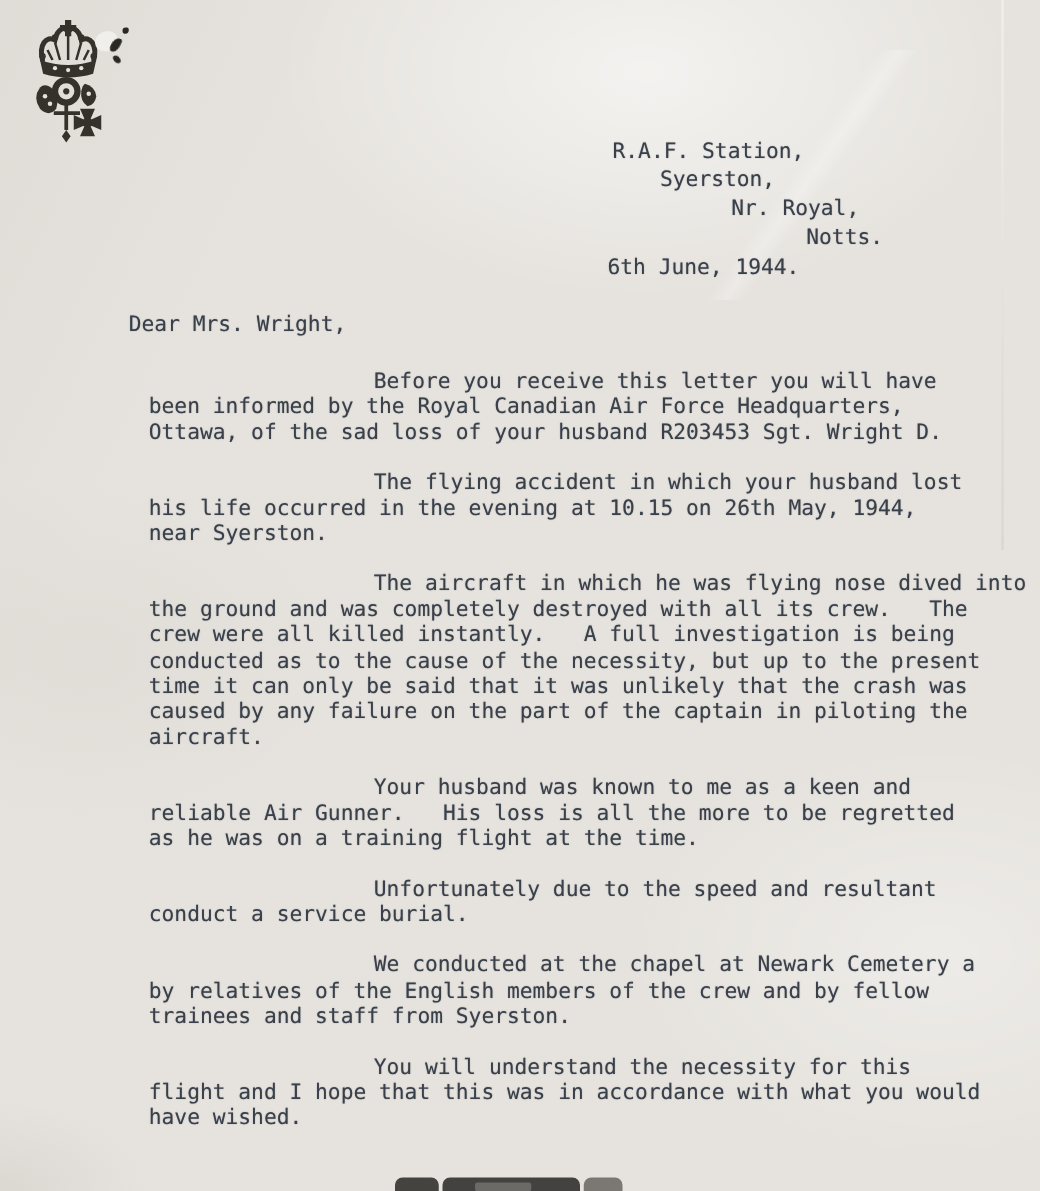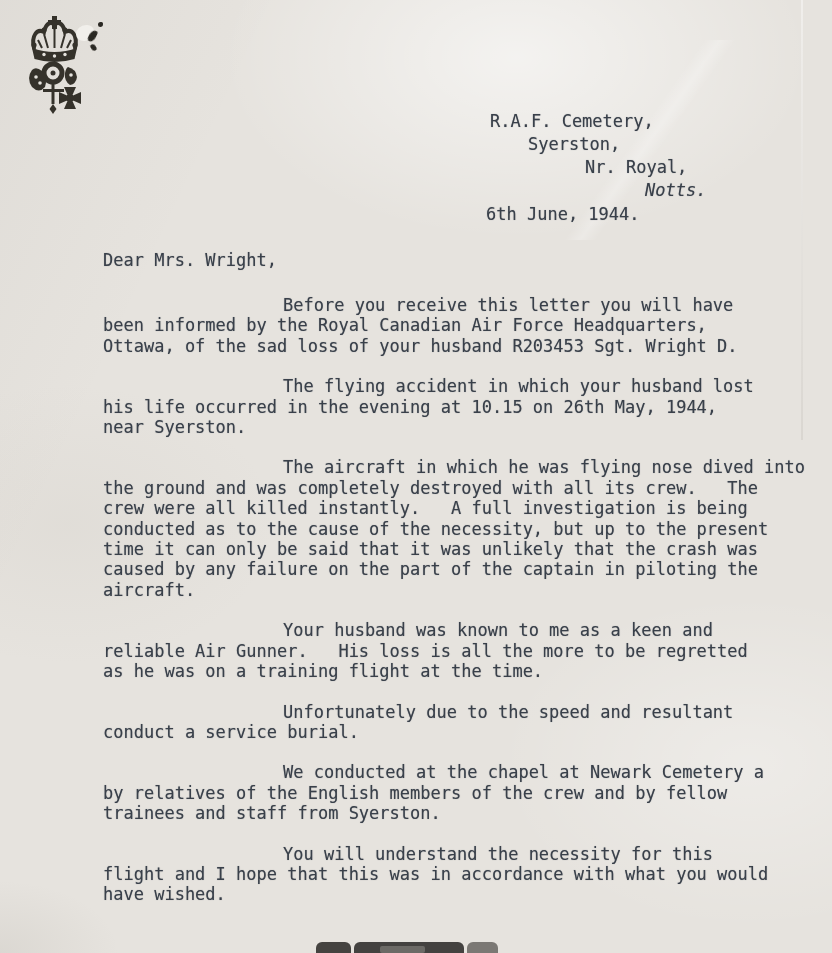--- a/index.html
+++ b/index.html
@@ -19,27 +19,27 @@
     background:linear-gradient(to bottom, rgba(255,255,255,.75), rgba(150,144,136,.28));opacity:.55;}
   .crease-d{position:absolute;left:520px;top:40px;width:260px;height:200px;
     background:linear-gradient(125deg, rgba(255,255,255,0) 46%, rgba(255,255,255,.5) 50%, rgba(255,255,255,0) 54%);opacity:.5;}
   .smudge-bl{position:absolute;left:0;top:880px;width:120px;height:73px;
     background:radial-gradient(ellipse at 0% 100%, rgba(140,134,124,.12), rgba(140,134,124,0) 70%);}
 
   
   .tw{font-size:17px;line-height:20.4px;text-shadow:0 0 1px rgba(49,56,68,.45);}
   .line{display:block;white-space:pre;}
   .line.first{padding-left:180px;}
-  .para{margin:0 0 20px 0;}
+  .para{margin:0 0 20px 16px;}
 
   .address{position:absolute;left:490px;top:110px;}
   .address .line{line-height:23px;}
   .addr-1{padding-left:38px;}
   .addr-2{padding-left:95px;}
-  .addr-3{padding-left:155px;font-style:italic;}
+  .addr-3{padding-left:155px;}
   .date{position:absolute;left:486px;top:204px;}
   .salutation{position:absolute;left:103px;top:250px;}
   .body{position:absolute;left:103px;top:295px;width:720px;}
 
   
   .crest{position:absolute;left:24px;top:15px;width:62px;height:100px;
     filter:blur(.45px);opacity:.9;}
   .chip{position:absolute;left:76px;top:25px;width:18px;height:16px;background:#f3f1ec;
     border-radius:60% 40% 55% 45%;opacity:.9;}
   .speck{position:absolute;background:#2a2823;filter:blur(.3px);}
@@ -103,21 +103,21 @@
         <path d="M29 89 l3.5 5 l-3.5 5 l-3.5 -5 z" stroke="none"></path>
       </g>
     </svg>
   </div>
   <div class="chip"></div>
   <div class="speck s1"></div>
   <div class="speck s2"></div>
   <div class="speck s3"></div>
 
   <div class="address tw">
-    <span class="line">R.A.F. Cemetery,</span>
+    <span class="line">R.A.F. Station,</span>
     <span class="line addr-1">Syerston,</span>
     <span class="line addr-2">Nr. Royal,</span>
     <span class="line addr-3">Notts.</span>
   </div>
 
   <div class="date tw">6th June, 1944.</div>
 
   <div class="salutation tw">Dear Mrs. Wright,</div>
 
   <div class="body tw">

